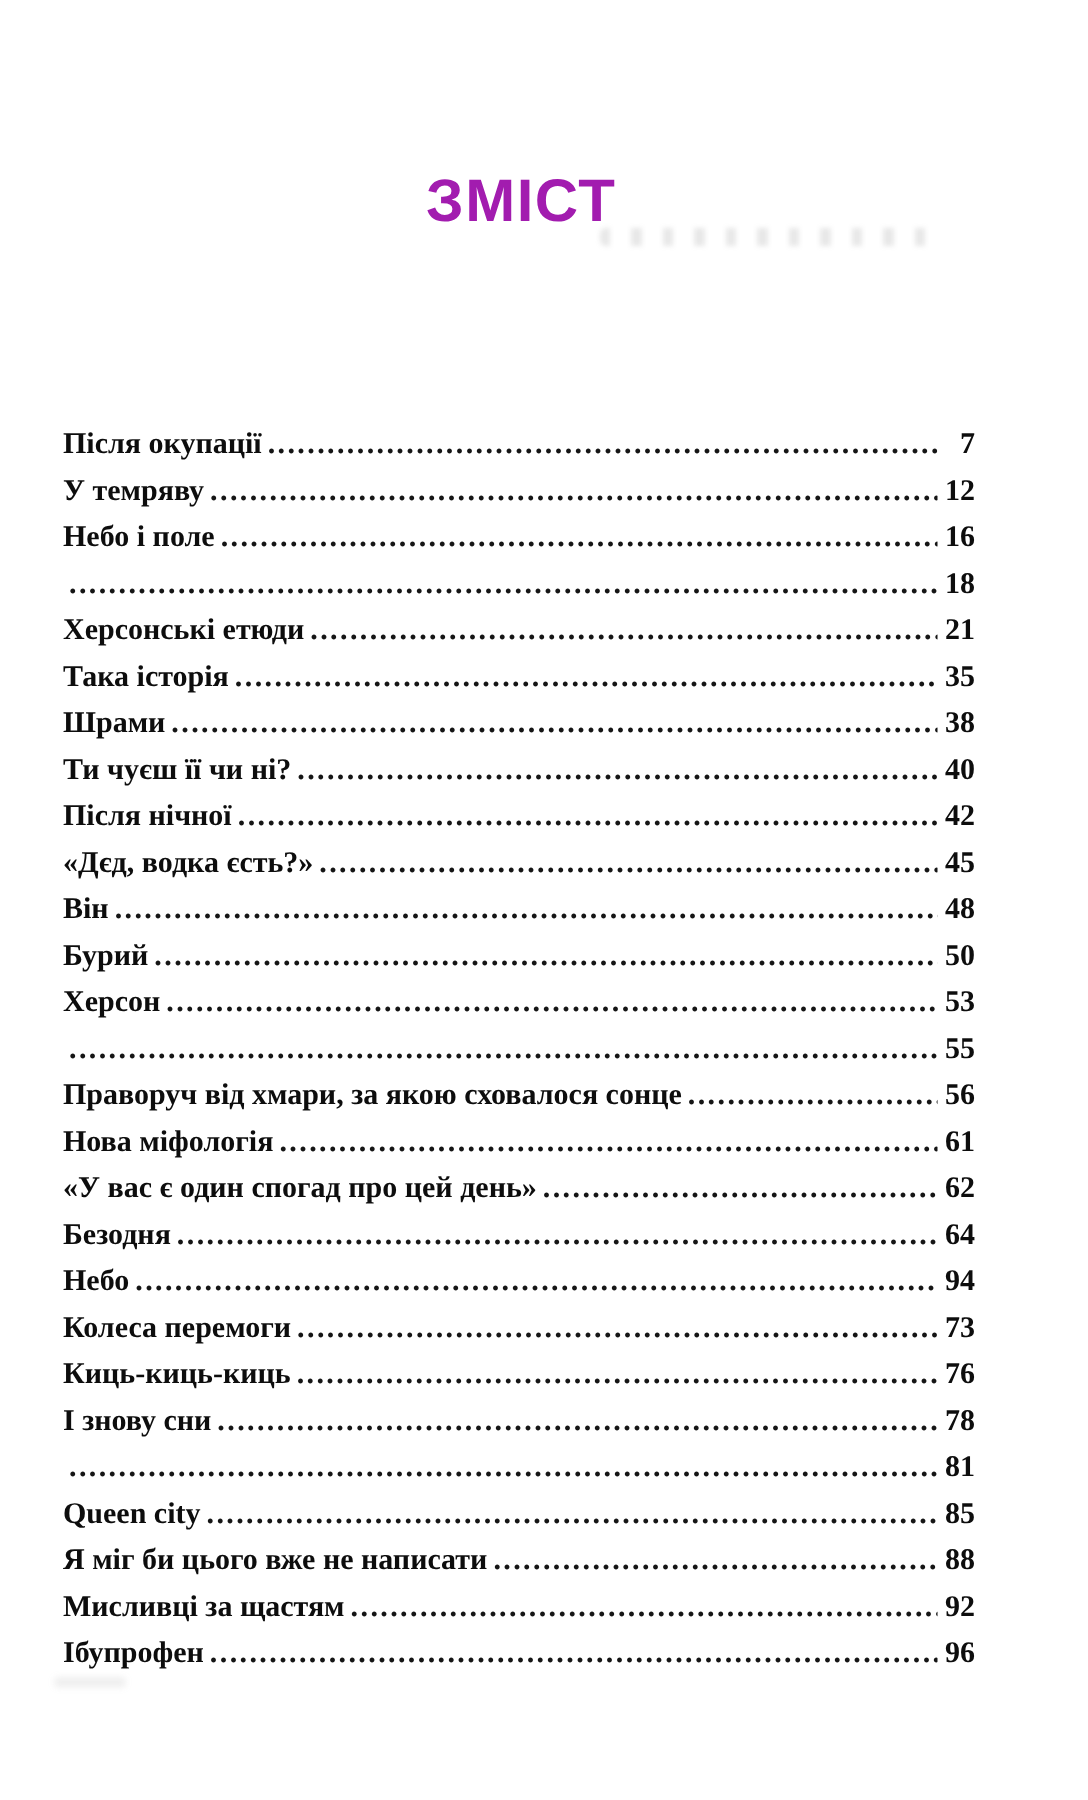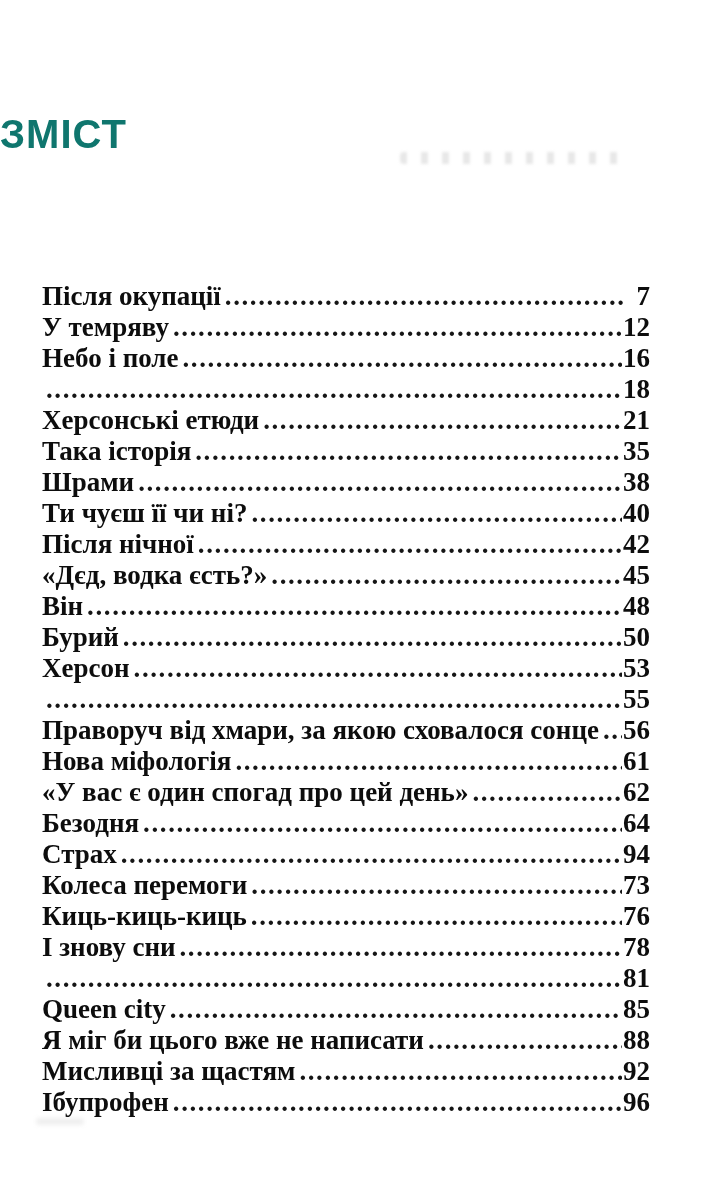--- a/index.html
+++ b/index.html
@@ -16,26 +16,27 @@
     overflow: hidden;
     font-family: "Liberation Serif", serif;
     color: #0d0d0d;
   }
   .title {
     position: absolute;
     top: 112px;
     left: 0;
     right: 30px;
     margin: 0;
+    text-align: center;
     font-family: "Liberation Sans", sans-serif;
     font-weight: 800;
     font-size: 40px;
     line-height: 44px;
     letter-spacing: 1px;
-    color: #0f766e;
+    color: #a21caf;
   }
   
   .artifact {
     position: absolute;
     pointer-events: none;
   }
   .artifact-under-title {
     left: 400px;
     top: 152px;
     width: 230px;
@@ -61,21 +62,21 @@
     right: 75px;
     top: 281px;
     margin: 0;
     padding: 0;
     list-style: none;
   }
   .row {
     display: flex;
     align-items: baseline;
     line-height: 31px;
-    font-size: 27px;
+    font-size: 20px;
     font-weight: bold;
     white-space: nowrap;
   }
   .row .t {
     flex: 0 0 auto;
   }
   .row .dots {
     flex: 1 1 auto;
     overflow: hidden;
     margin: 0 1px 0 4px;
@@ -179,21 +180,21 @@
         <span class="t">«У вас є один спогад про цей день»</span>
         <span class="dots" aria-hidden="true">........................................................................................................................................................................................................</span>
         <span class="n">62</span>
       </li>
       <li class="row">
         <span class="t">Безодня</span>
         <span class="dots" aria-hidden="true">........................................................................................................................................................................................................</span>
         <span class="n">64</span>
       </li>
       <li class="row">
-        <span class="t">Страх</span>
+        <span class="t">Небо</span>
         <span class="dots" aria-hidden="true">........................................................................................................................................................................................................</span>
         <span class="n">94</span>
       </li>
       <li class="row">
         <span class="t">Колеса перемоги</span>
         <span class="dots" aria-hidden="true">........................................................................................................................................................................................................</span>
         <span class="n">73</span>
       </li>
       <li class="row">
         <span class="t">Киць-киць-киць</span>

